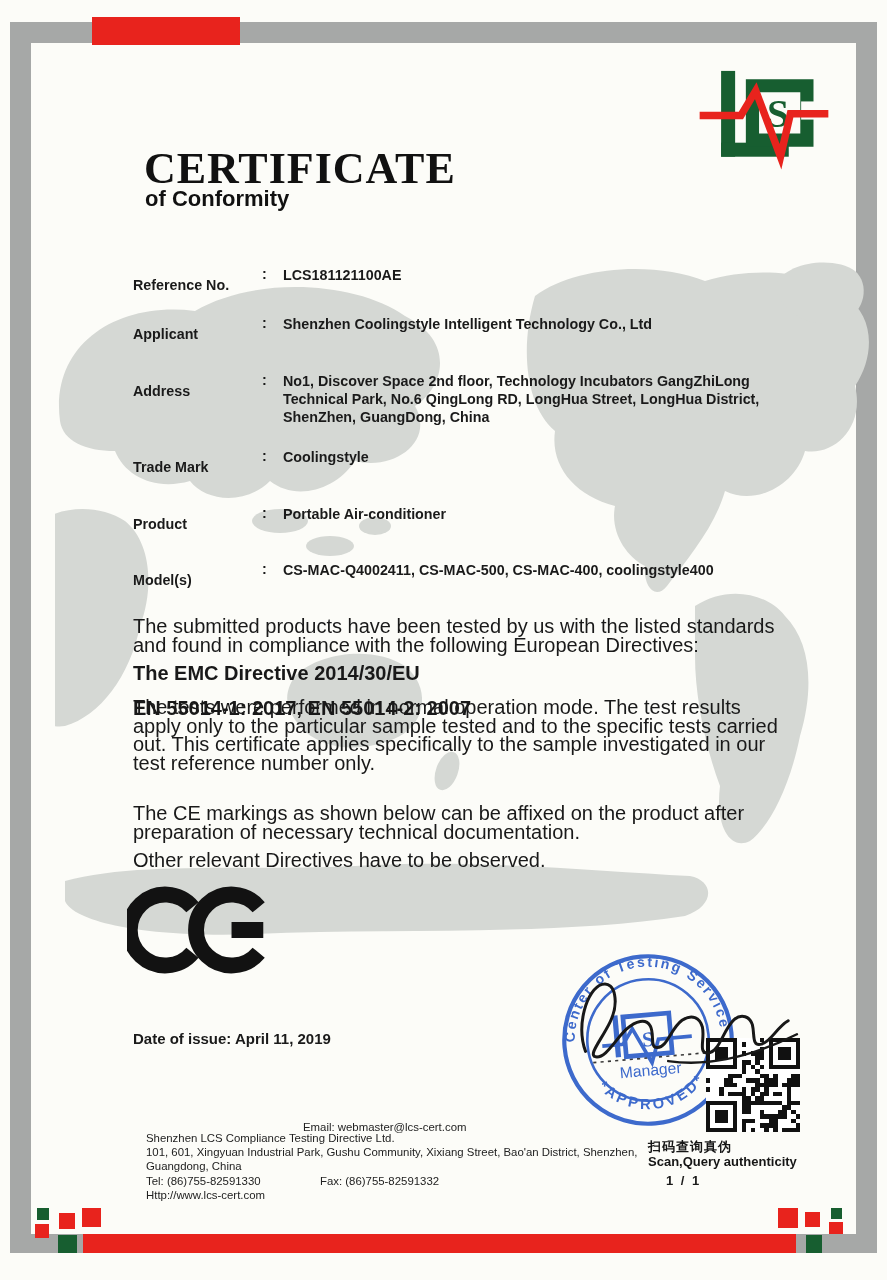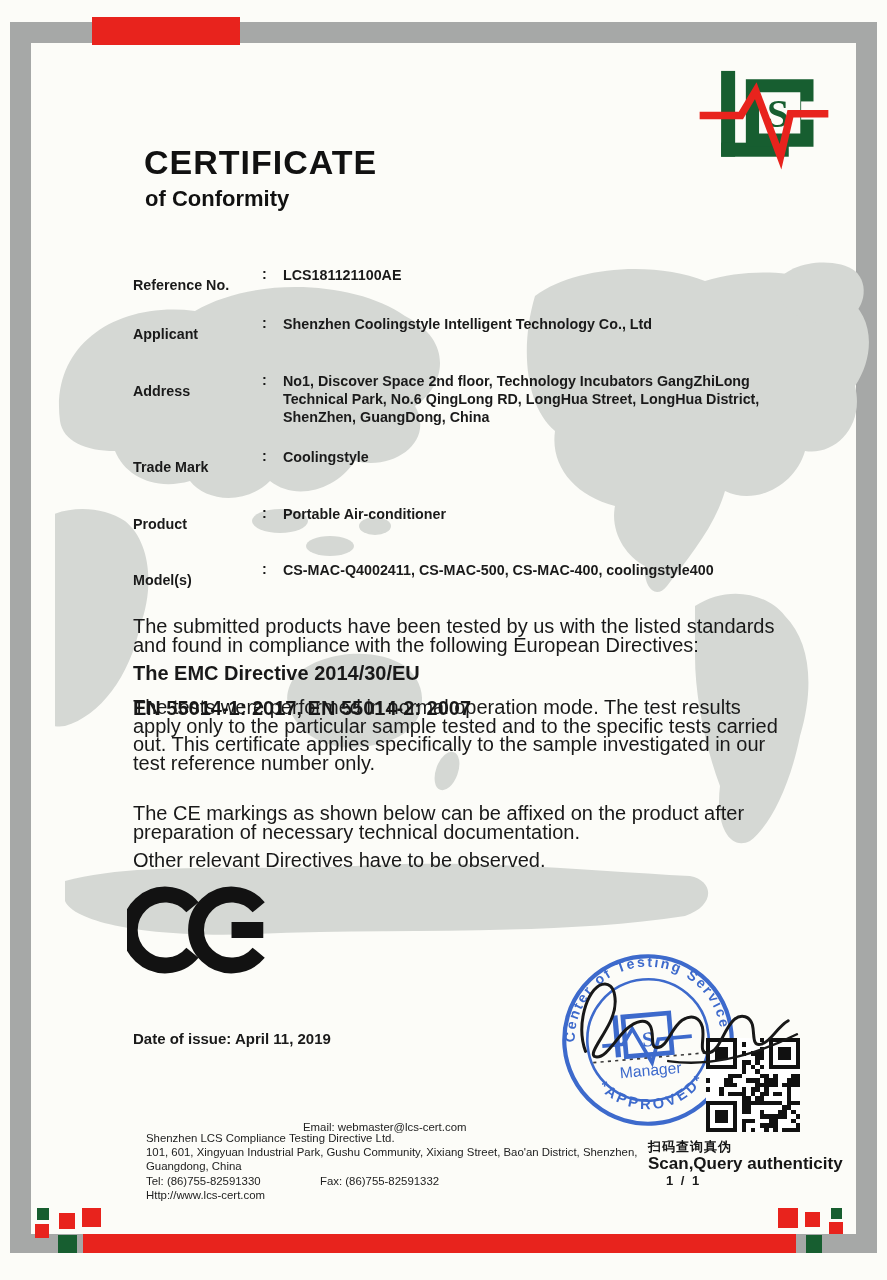--- a/index.html
+++ b/index.html
@@ -9,41 +9,41 @@
   
   .band{position:absolute;background:#a6a8a7;}
   .redseg{position:absolute;background:#e8231d;}
   .sq{position:absolute;}
 
   
   .map{position:absolute;left:55px;top:256px;width:820px;height:710px;z-index:1;}
 
   .content{position:absolute;inset:0;z-index:2;}
 
-  .title1{position:absolute;left:144px;top:143px;font-size:34px;font-weight:700;letter-spacing:1px;color:#111;}
+  .title1{position:absolute;left:144px;top:143px;font-size:44px;font-weight:700;letter-spacing:1px;color:#111;font-family:Liberation Serif, serif;}
   .title2{position:absolute;left:145px;top:186px;font-size:22px;font-weight:700;color:#111;}
 
   .field{position:absolute;left:133px;width:660px;}
   .flabel{position:absolute;left:0;top:11px;width:126px;font-size:14.3px;font-weight:700;}
   .fcolon{position:absolute;left:129px;top:0;font-size:14.3px;font-weight:700;}
   .fvalue{position:absolute;left:150px;top:0;width:492px;font-size:14.3px;font-weight:700;line-height:18px;}
 
   .para{position:absolute;left:133px;width:648px;font-size:20px;line-height:18.5px;color:#191919;}
   .para.bold{font-weight:700;}
 
   .date{position:absolute;left:133px;top:1030px;font-size:15px;font-weight:700;}
 
   .footer{position:absolute;font-size:11.4px;color:#222;line-height:14px;}
 
   .pageno{position:absolute;left:666px;top:1173px;font-size:13px;font-weight:700;letter-spacing:2px;}
 
   .qrwrap{position:absolute;left:706px;top:1038px;width:94px;height:94px;z-index:4;}
   .qrcap{position:absolute;left:648px;width:205px;z-index:4;color:#161616;}
   .qrcap.zh{top:1138px;font-size:13px;font-weight:700;letter-spacing:1px;}
-  .qrcap.en{top:1154px;font-size:17px;font-weight:700;}
+  .qrcap.en{top:1154px;font-size:13px;font-weight:700;}
 
   .stamp{position:absolute;left:558px;top:950px;width:180px;height:180px;z-index:3;transform:rotate(-5deg);opacity:.93;}
   .sig{position:absolute;left:570px;top:962px;width:235px;height:115px;z-index:5;transform:rotate(-3deg);}
 
   .logo{position:absolute;left:698px;top:64px;width:132px;height:112px;}
   .cemark{position:absolute;left:127px;top:884px;width:140px;height:92px;}
 </style>
 </head>
 <body>
 

